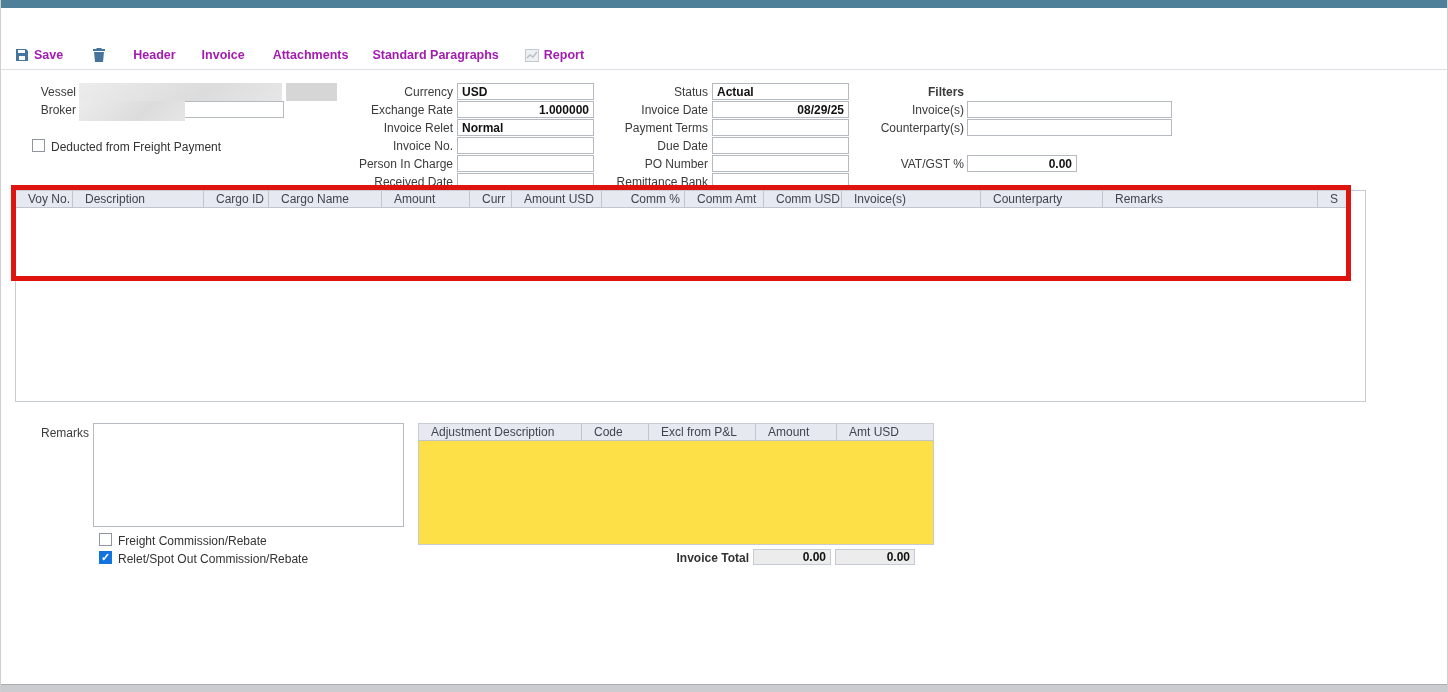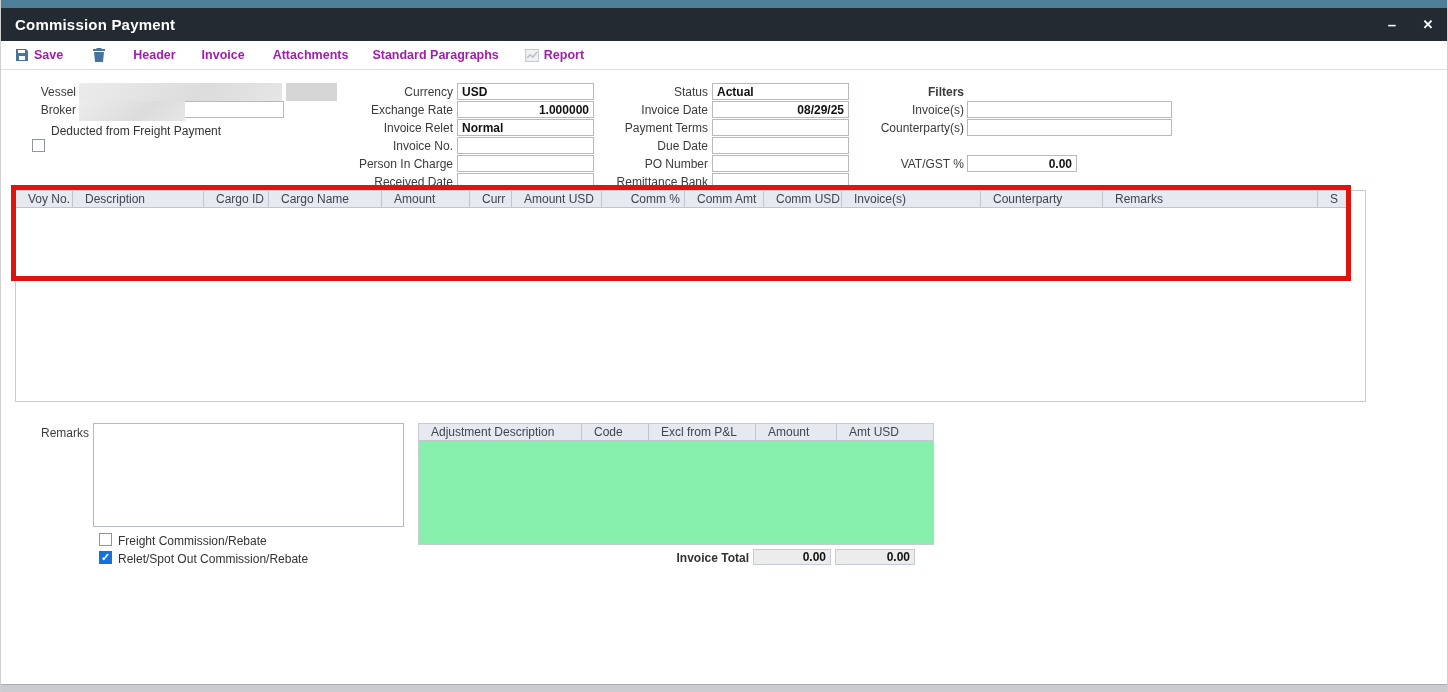--- a/index.html
+++ b/index.html
@@ -46,40 +46,35 @@
     font-size:12px; color:#3f4450; padding:1px 4px 0 12px; white-space:nowrap; overflow:hidden; }
 
   
   #red-box { left:10px; top:185px; width:1340px; height:96px; border:5px solid #e0140f; background:transparent; z-index:30; pointer-events:none; }
 
   
   #remarks-box { left:92px; top:423px; width:311px; height:104px; border:1px solid #b5bac2; resize:none; outline:none;
     font-family:"Liberation Sans", sans-serif; font-size:12px; }
 
   
-  #adj-table { left:417px; top:423px; width:516px; height:122px; border:1px solid #c6cbd4; background:#86efac; }
+  #adj-table { left:417px; top:423px; width:516px; height:122px; border:1px solid #c6cbd4; background:#fde047; }
   #add-new-row { position:absolute; left:0; top:21px; width:100%; text-align:center; color:#2e75b6; font-size:13px; cursor:pointer; }
 
   .total-fld { position:absolute; height:16px; background:#ececec; border:1px solid #c5cad3; font-size:12px; font-weight:bold;
     color:#111; text-align:right; padding:0 4px; }
 
   #bottom-bar { left:0; top:684px; width:1448px; height:8px; background:#cbccd0; border-top:1px solid #adaeb3; }
 </style>
 </head>
 <body>
 
 <div id="window">
 
   <div id="top-strip" class="abs"></div>
 
-  <div id="titlebar" class="abs">
-    <span class="title">Commission Payment</span>
-    <span id="btn-min" class="win-btn">–</span>
-    <span id="btn-close" class="win-btn">✕</span>
-  </div>
 
   <div id="toolbar" class="abs">
     <span class="tb-item" style="margin-left:14px;">
       <span>
         <svg width="14" height="14" viewBox="0 0 14 14">
             <path fill="#45759d" d="M1 1h10l2 2v10H1V1zm2 1v3h7V2H3zm1 6v4h6V8H4z"></path>
           </svg>
       </span>
       <span>Save</span>
     </span>
@@ -107,21 +102,21 @@
 
   <div class="lbl" style="left:0; width:75px; top:85px;">Vessel</div>
   <div class="redact" style="left:78px; top:83px; width:203px; height:18px;"></div>
   <div class="redact" style="left:285px; top:83px; width:51px; height:18px; background:#d6d6d6;"></div>
 
   <div class="lbl" style="left:0; width:75px; top:103px;">Broker</div>
   <input class="fld" style="left: 183px; top: 101px; width: 100px;">
   <div class="redact" style="left:78px; top:101px; width:106px; height:20px;"></div>
 
   <span class="cb" style="left:31px; top:139px;"></span>
-  <span class="cb-label" style="left:50px; top:124px;">Deducted from Freight Payment</span>
+  <span class="cb-label" style="left:50px; top:140px;">Deducted from Freight Payment</span>
 
   <div class="lbl" style="left:340px; width:112px; top:85px;">Currency</div>
   <input class="fld" style="left: 456px; top: 83px; width: 137px;" value="USD">
 
   <div class="lbl" style="left:340px; width:112px; top:103px;">Exchange Rate</div>
   <input class="fld right" style="left: 456px; top: 101px; width: 137px;" value="1.000000">
 
   <div class="lbl" style="left:340px; width:112px; top:121px;">Invoice Relet</div>
   <input class="fld" style="left: 456px; top: 119px; width: 137px;" value="Normal">
 

